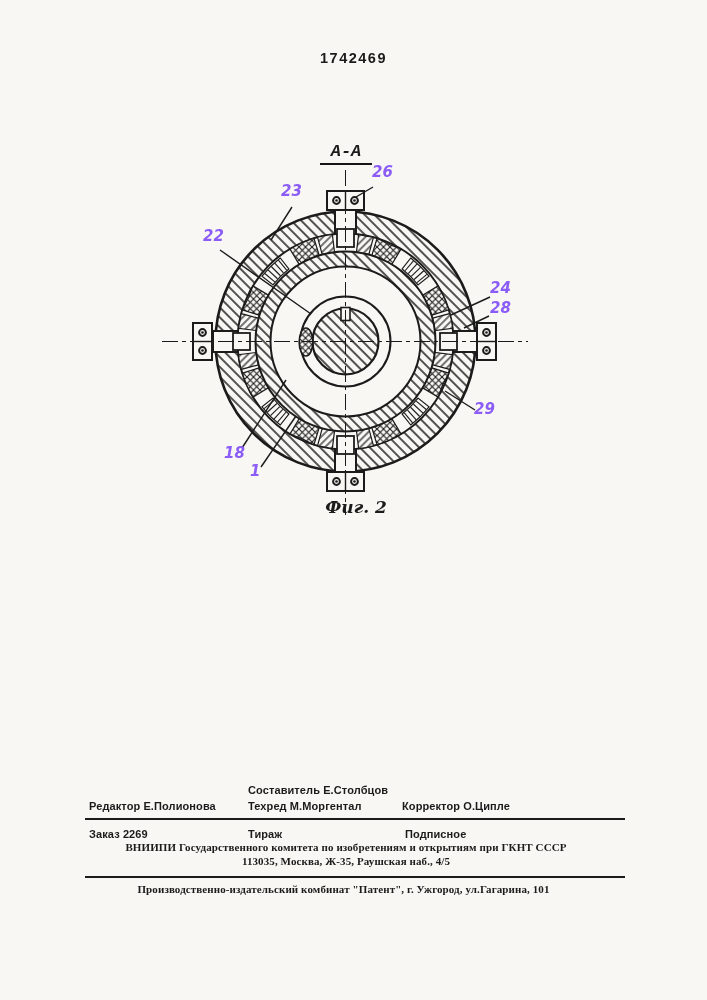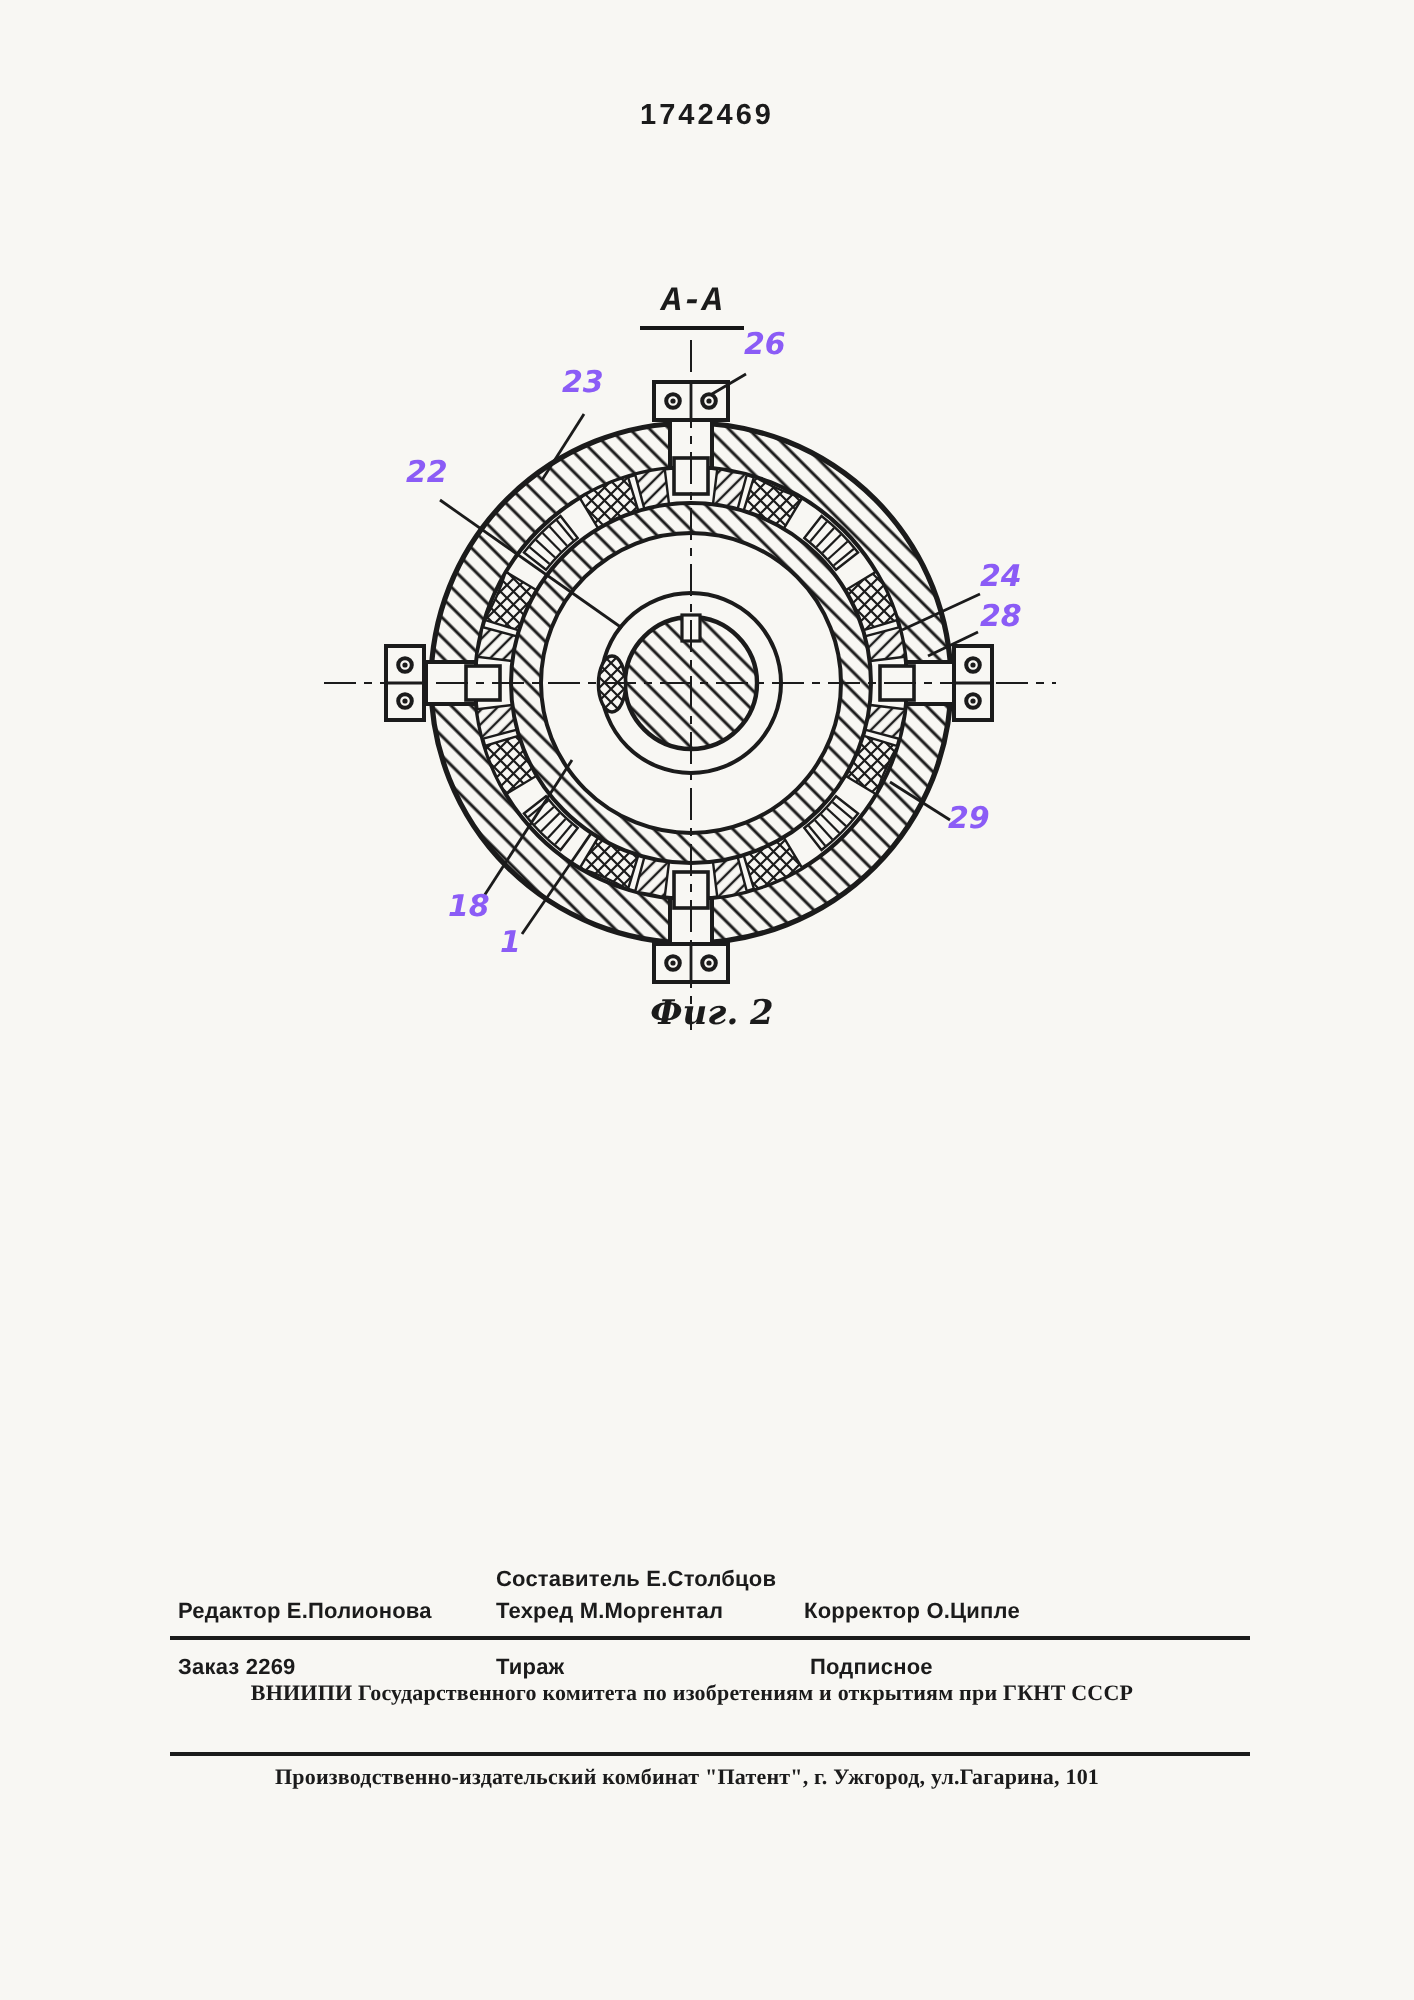--- a/index.html
+++ b/index.html
@@ -177,16 +177,17 @@
 
   <div class="ft" style="left:248px;top:784px">Составитель  Е.Столбцов</div>
   <div class="ft" style="left:89px;top:800px">Редактор  Е.Полионова</div>
   <div class="ft" style="left:248px;top:800px">Техред М.Моргентал</div>
   <div class="ft" style="left:402px;top:800px">Корректор  О.Ципле</div>
   <div class="rule" style="left:85px;top:818px;width:540px"></div>
   <div class="ft" style="left:89px;top:828px">Заказ 2269</div>
   <div class="ft" style="left:248px;top:828px">Тираж</div>
   <div class="ft" style="left:405px;top:828px">Подписное</div>
   <div class="ft ctr" style="left:85px;top:841px;width:522px">ВНИИПИ Государственного комитета по изобретениям и открытиям при ГКНТ СССР</div>
+  <div class="ft ctr" style="left:85px;top:855px;width:522px">113035, Москва, Ж-35, Раушская наб., 4/5</div>
   <div class="rule thin" style="left:85px;top:876px;width:540px"></div>
   <div class="ft ctr" style="left:60px;top:883px;width:567px">Производственно-издательский комбинат "Патент", г. Ужгород, ул.Гагарина, 101</div>
 
 </div>
 
 </body></html>

